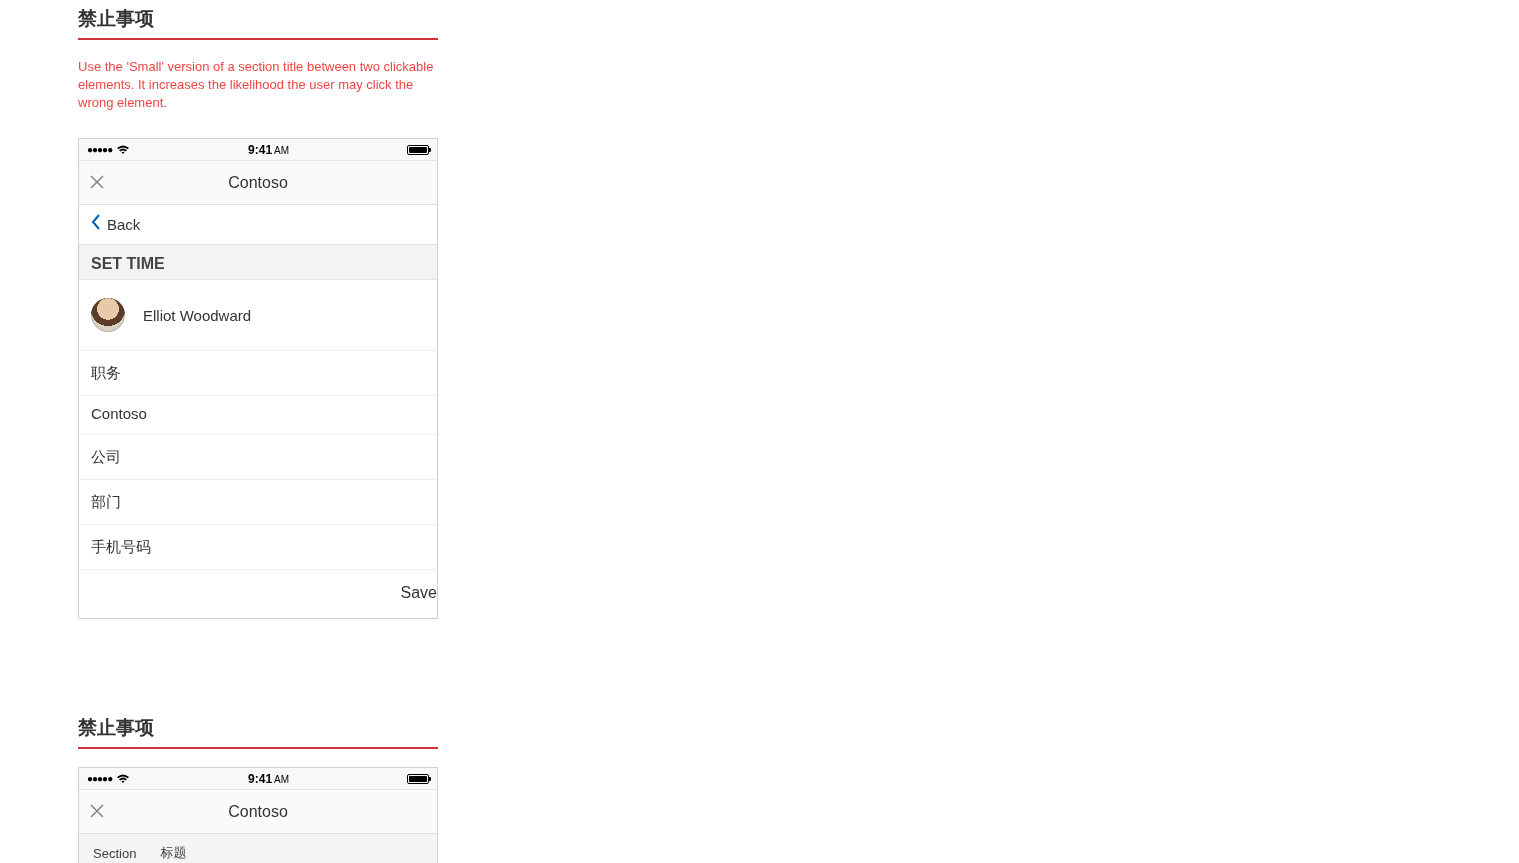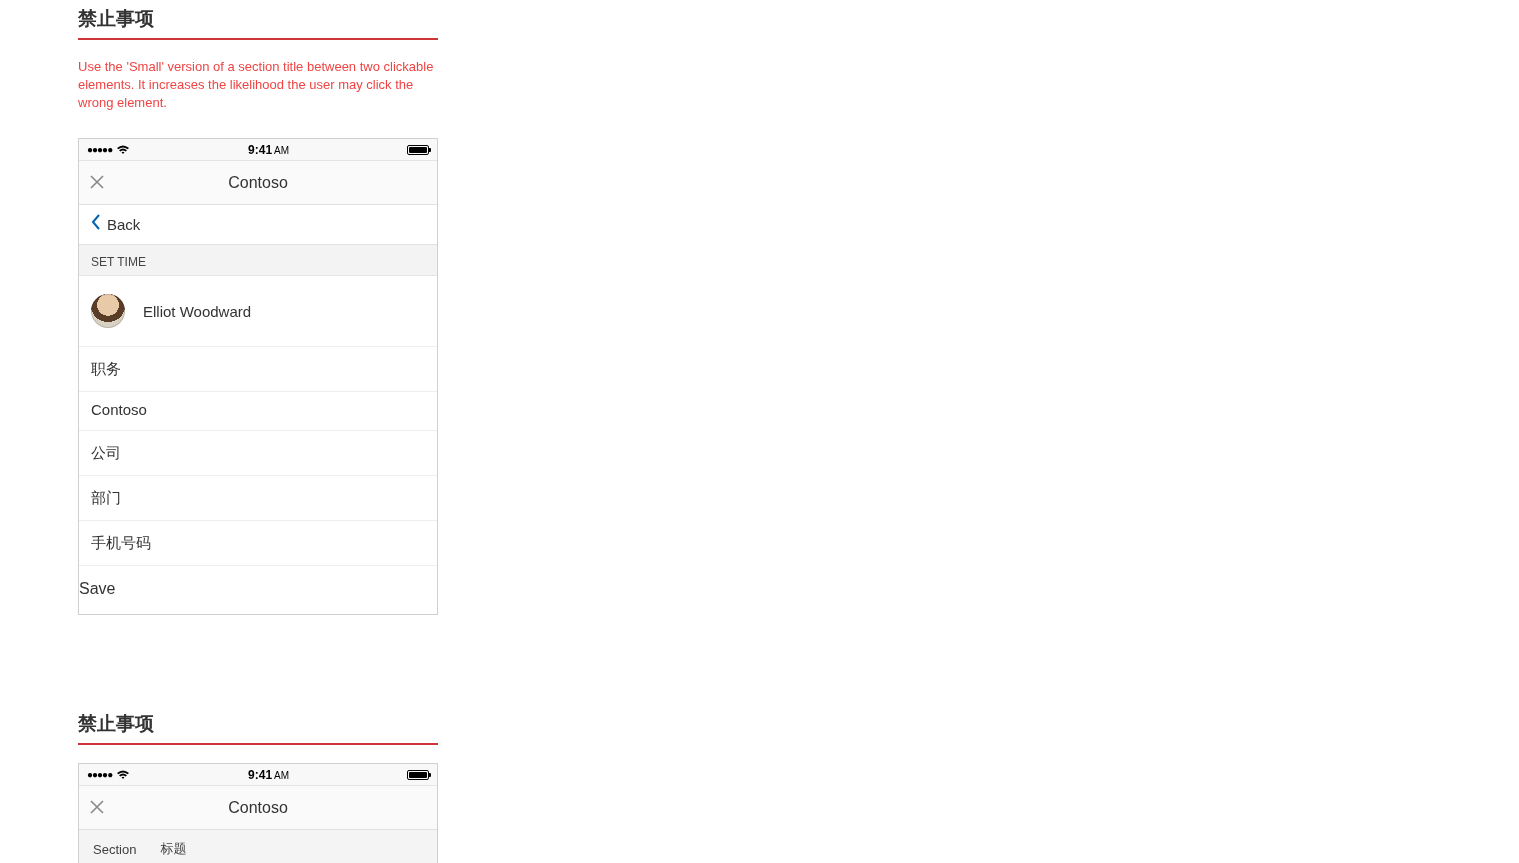--- a/index.html
+++ b/index.html
@@ -95,25 +95,26 @@
     display: flex;
     align-items: center;
     padding: 0 12px;
     border-bottom: 1px solid #e0e0e0;
     font-size: 15px;
   }
   .back-chevron { color: #0063b1; font-size: 18px; margin-right: 6px; }
   .back-text { color: #333; }
 
   .section-caption {
-    font-size: 12px;
+    font-size: 16px;
     color: #444;
     padding: 10px 12px 6px 12px;
     background: #f3f3f3;
     border-bottom: 1px solid #e5e5e5;
+    font-weight: bold;
   }
 
   .profile-row {
     display: flex; align-items: center; gap: 18px;
     padding: 18px 12px;
     border-bottom: 1px solid #eee;
     font-size: 15px;
   }
   .avatar {
     width: 34px; height: 34px; border-radius: 50%;
@@ -133,21 +134,21 @@
     font-size: 13px;
     color: #444;
     margin-bottom: 2px;
   }
   .list-item .link {
     color: #0078d4;
   }
   .list-item.small-label { font-size: 12px; color: #444; padding: 10px 12px 8px; }
 
   .save-row {
-    text-align: left;
+    text-align: right;
     padding: 14px 0 16px;
     font-size: 16px;
     color: #333;
   }
 
   
   .section-row {
     display: flex; align-items: center; gap: 24px;
     font-size: 13px;
     color: #404040;

